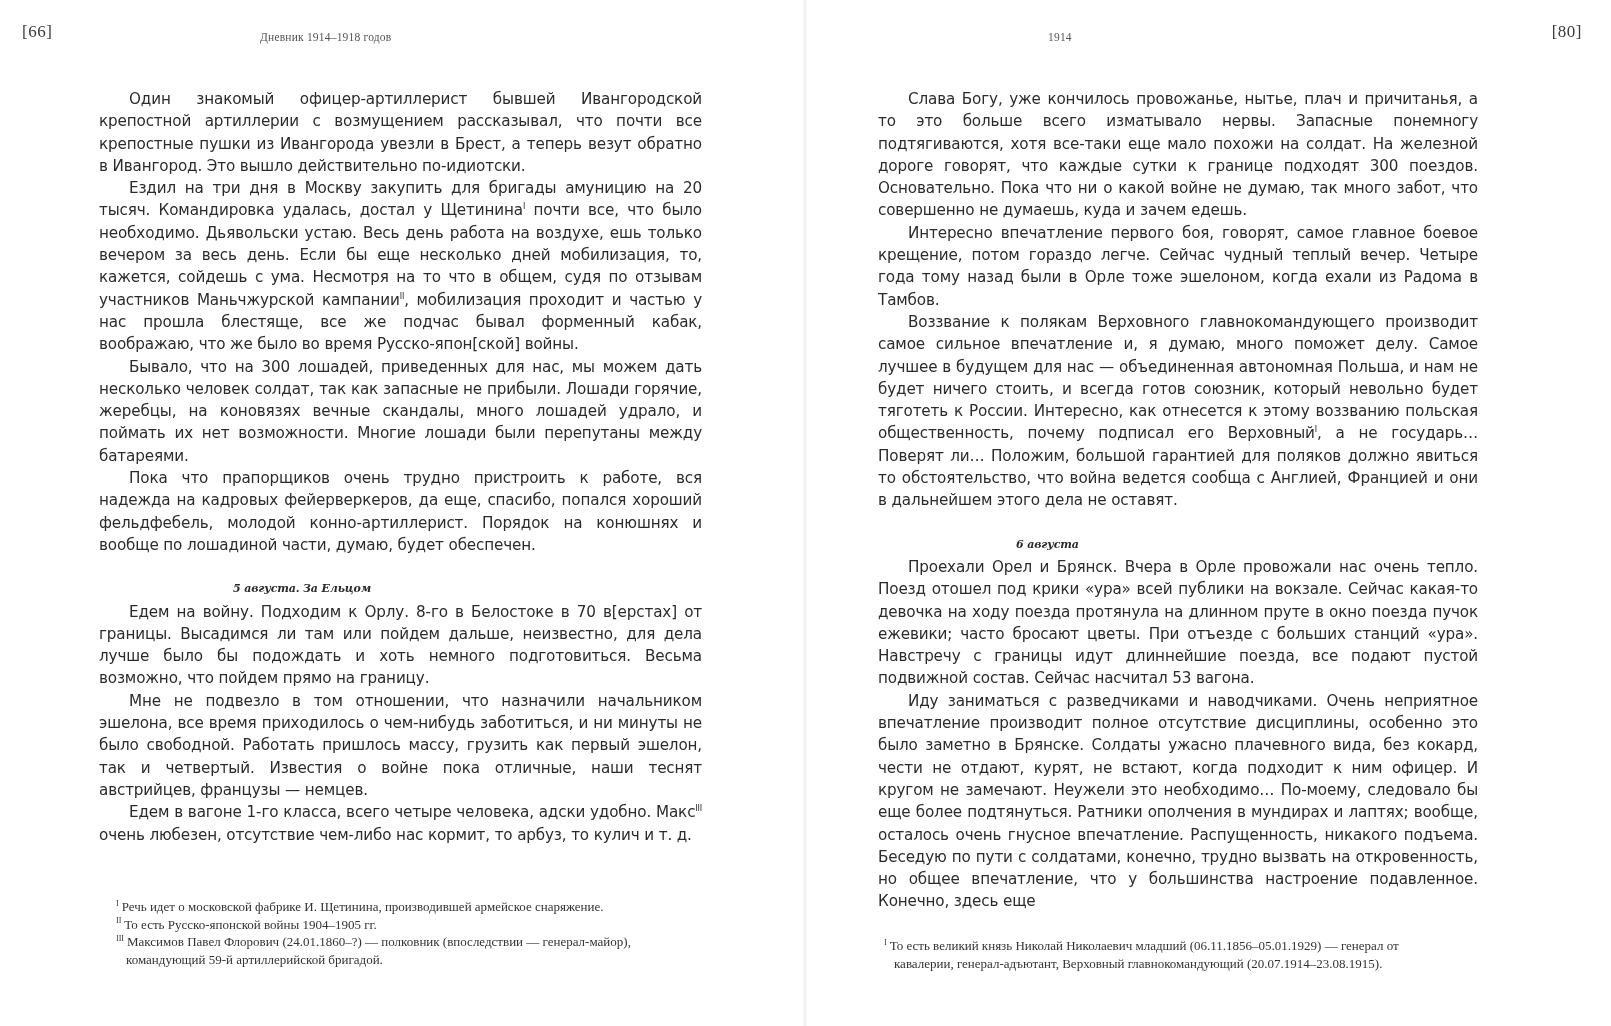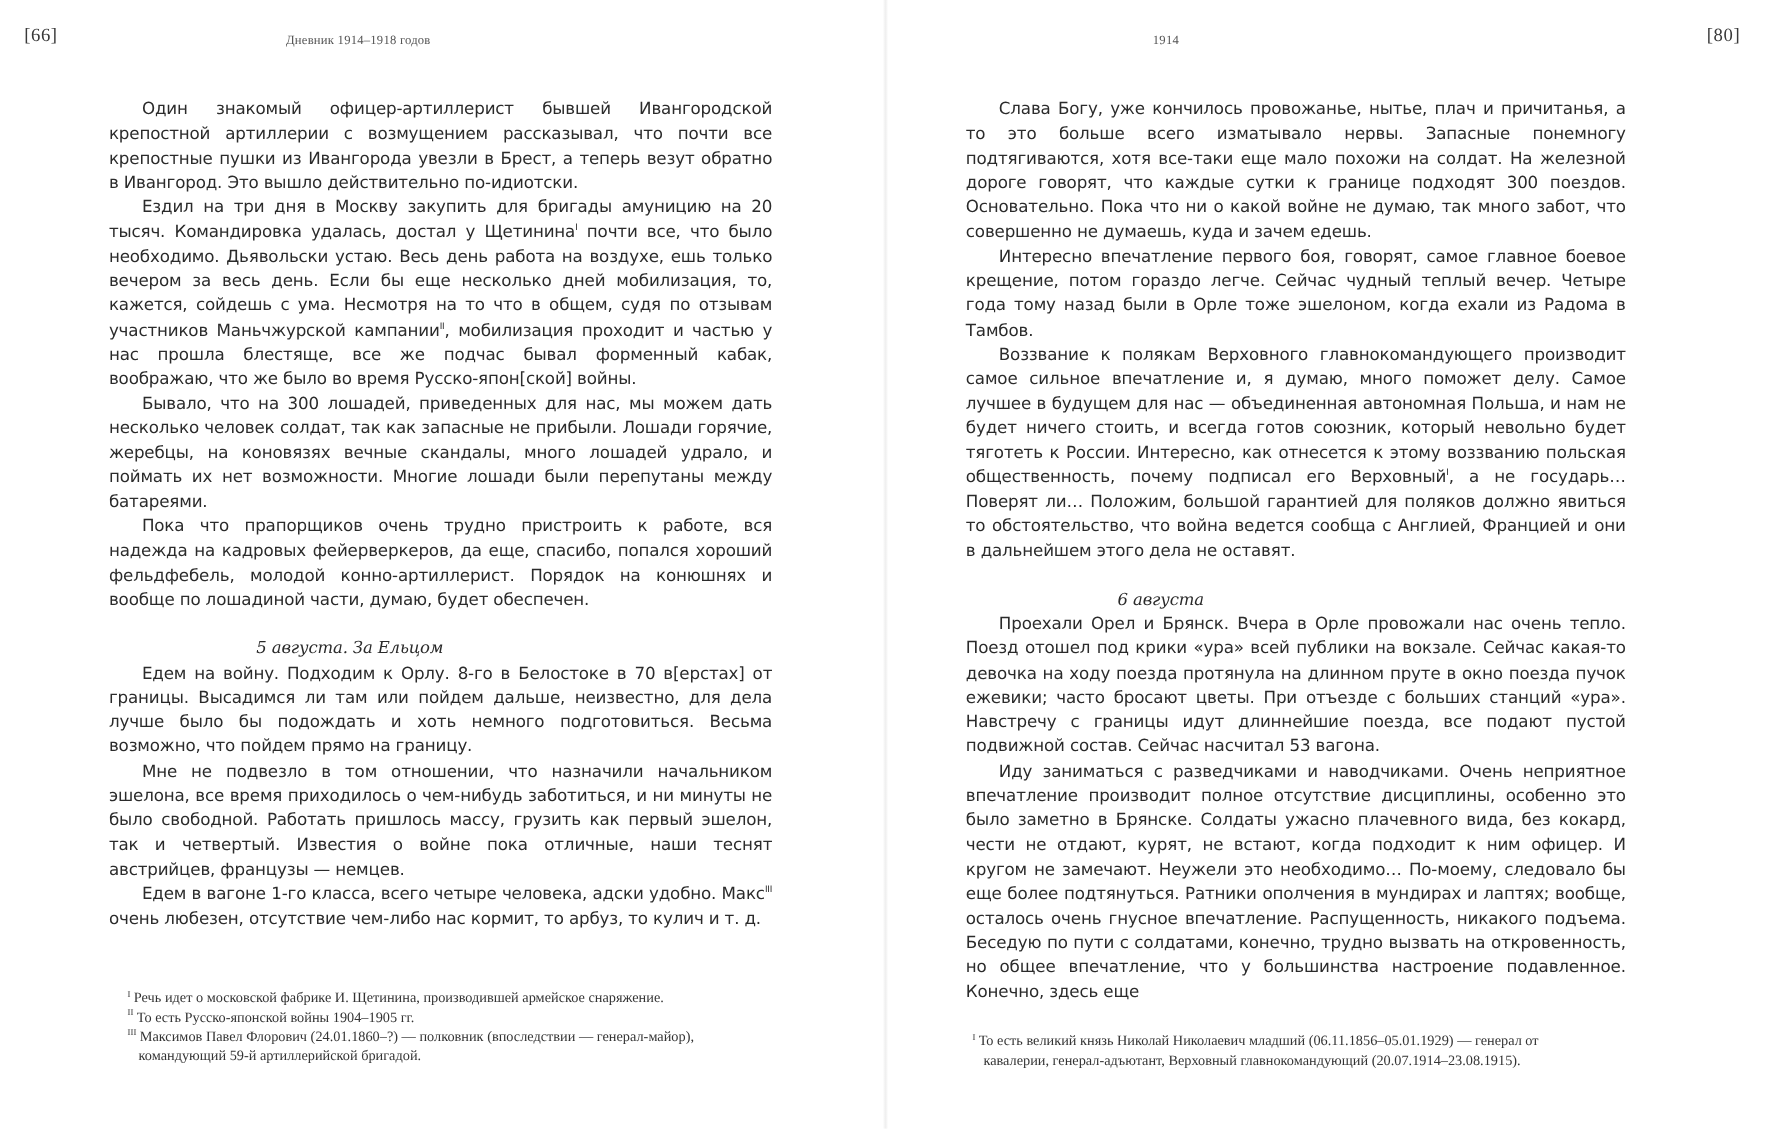--- a/index.html
+++ b/index.html
@@ -26,22 +26,22 @@
 
   .body-text {
     position: absolute; top: 88px;
     font-family: "DejaVu Sans", sans-serif; font-size: 15.2px; line-height: 22.3px;
     color: #2b2b2b; text-align: justify; letter-spacing: -0.15px;
   }
   .page-left .body-text { left: 99px; width: 603px; }
   .page-right .body-text { left: 65px; width: 600px; margin-left: 24px; }
   .para { margin: 0; text-indent: 30px; text-align: justify; }
   .entry-heading {
-    margin: 22px 0 0 0; font-family: "DejaVu Serif", serif; font-style: italic; font-weight: normal;
-    font-size: 15px; line-height: 22.3px; color: #2a2a2a;
+    margin: 22px 0 0 0; font-family: "DejaVu Serif", serif; font-style: italic; font-weight: bold;
+    font-size: 11px; line-height: 22.3px; color: #2a2a2a;
   }
   .page-left .entry-heading { padding-left: 134px; }
   .page-right .entry-heading { padding-left: 138px; }
   sup.fnref { font-size: 8px; vertical-align: super; line-height: 0; }
 
   .footnotes {
     position: absolute; font-family: "Liberation Serif", serif; font-size: 13px;
     line-height: 17.6px; color: #333;
   }
   .page-left .footnotes { top: 898px; left: 116px; width: 580px; }

